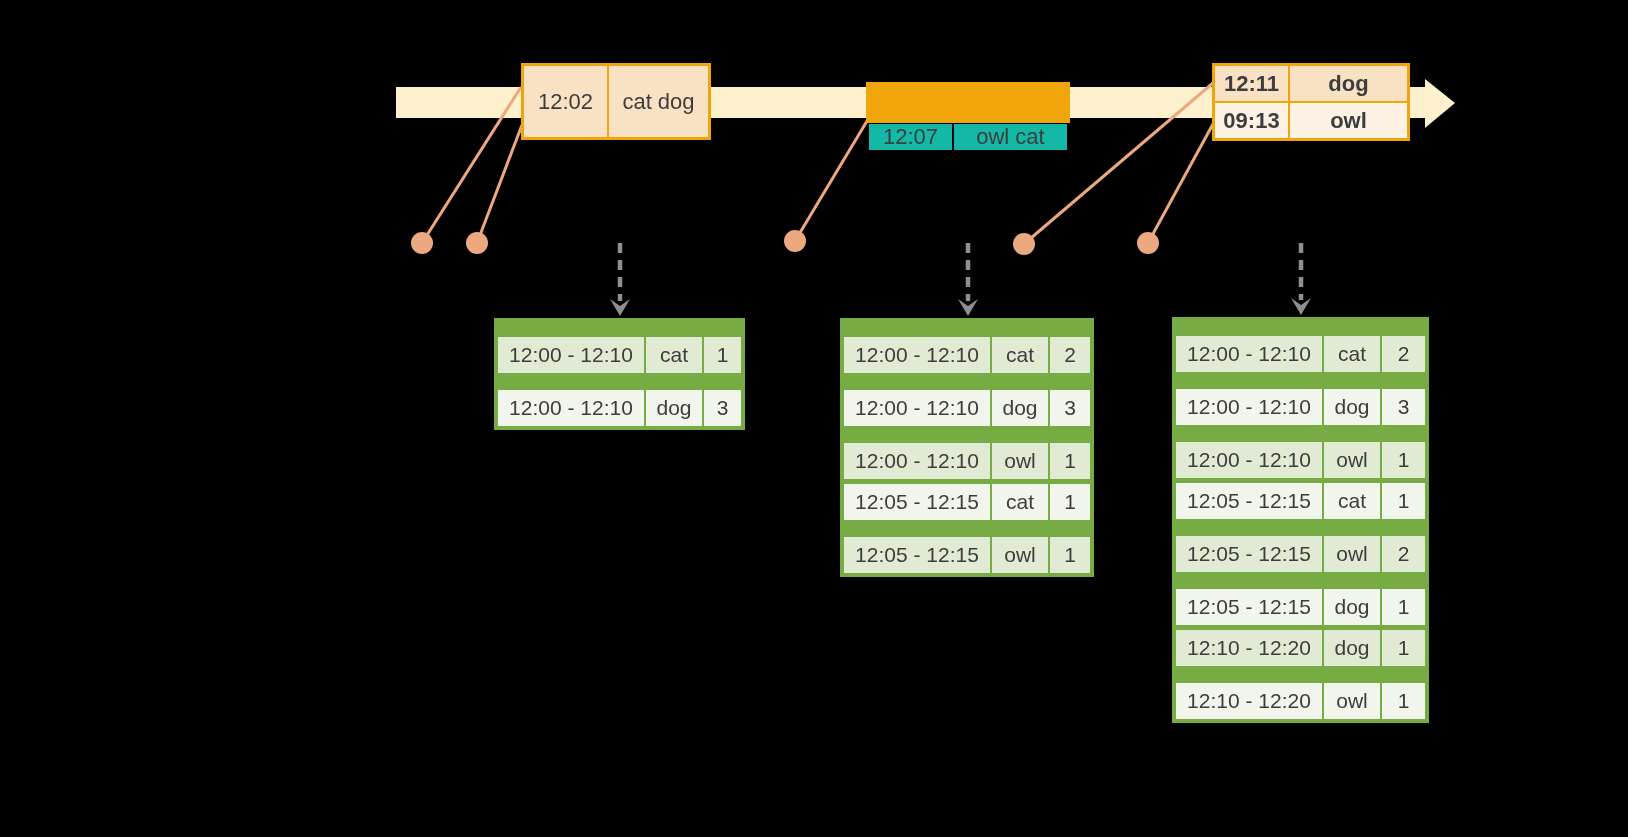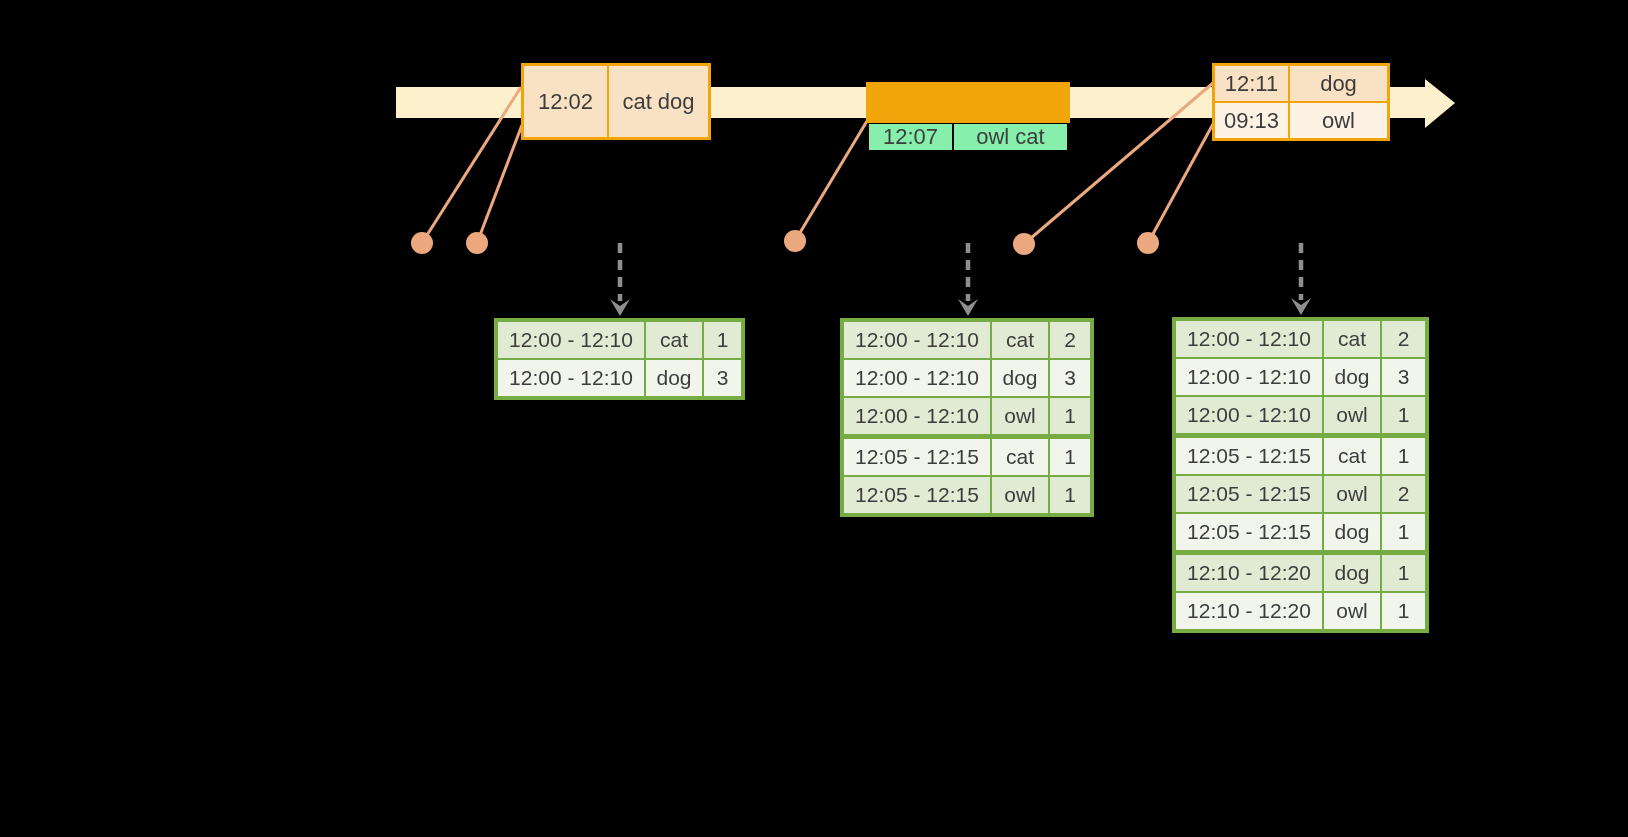--- a/index.html
+++ b/index.html
@@ -19,31 +19,31 @@
   .ebox{
     position:absolute;background:#f0a50a;border:3px solid #f0a50a;
     display:flex;flex-direction:column;gap:2px;
   }
   .erow{display:grid;gap:2px;flex:1;}
   .erow.cols-a{grid-template-columns:83px 1fr;}
   .erow.cols-b{grid-template-columns:73px 1fr;}
   .ecell{display:flex;align-items:center;justify-content:center;font-size:22px;}
   .fill-dark{background:#f9e2c3;}
   .fill-light{background:#fdf2e4;}
-  .fill-mid{background:#86efac;margin-top:39px;}
+  .fill-mid{background:#14b8a6;margin-top:39px;}
   #ebox-1{left:521px;top:63px;width:190px;height:77px;}
   #ebox-2{left:866px;top:82px;width:204px;height:41px;}
-  #ebox-3{left:1212px;top:63px;width:178px;height:78px;}
+  #ebox-3{left:1212px;top:63px;width:198px;height:78px;font-weight:bold;}
 
   
   .rtable{
     position:absolute;background:#77ac45;border:3px solid #77ac45;
     padding:1px;display:flex;flex-direction:column;gap:2px;
   }
-  .trow{display:grid;grid-template-columns:146px 56px 1fr;gap:2px;height:36px;}
+  .trow{display:grid;grid-template-columns:146px 56px 1fr;gap:2px;height:36px;margin-top:15px;}
   .trow.grp{margin-top:3px;}
   .tcell{display:flex;align-items:center;justify-content:center;font-size:21px;}
   .row-dark  .tcell{background:#e1ead3;}
   .row-light .tcell{background:#f1f5ec;}
   #rtable-1{left:494px;top:318px;width:251px;}
   #rtable-2{left:840px;top:318px;width:254px;}
   #rtable-3{left:1172px;top:317px;width:257px;}
 </style>
 </head>
 <body>

